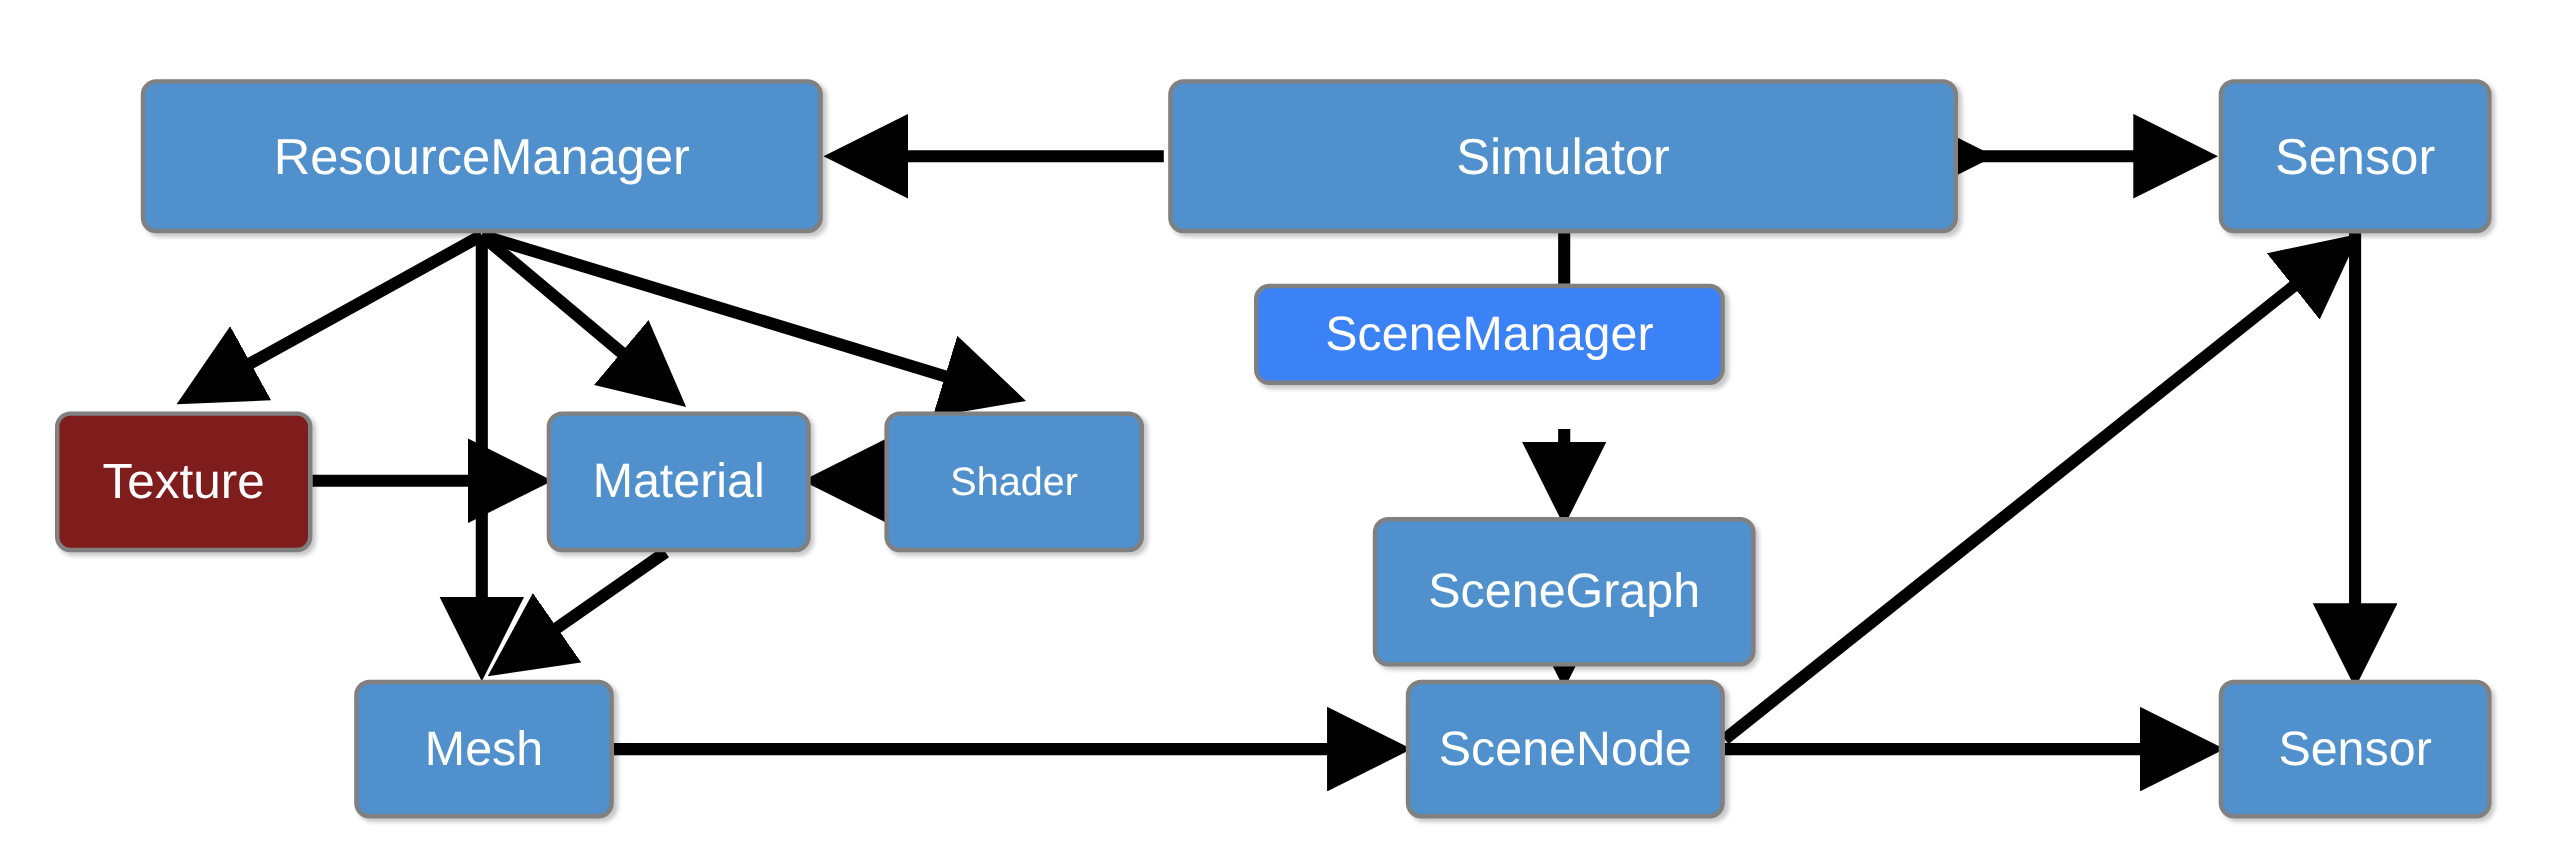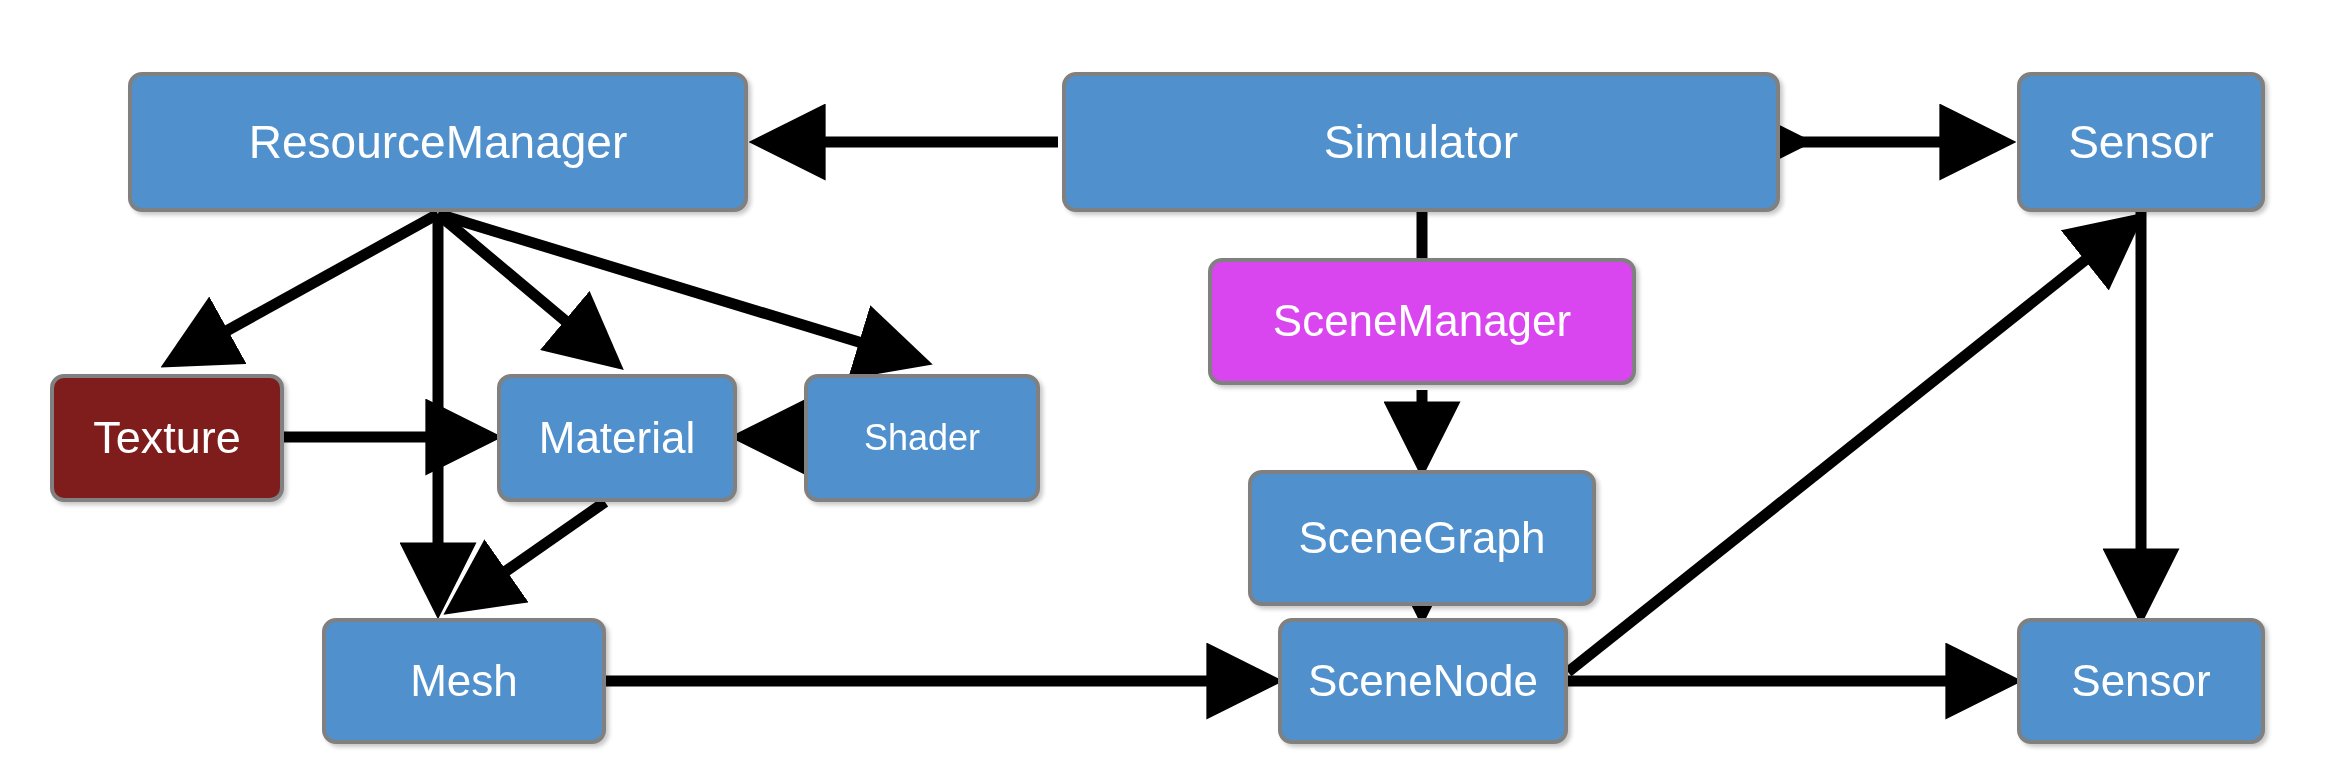--- a/index.html
+++ b/index.html
@@ -104,27 +104,27 @@
       </div>
       <div class="node" style="left: 50px; top: 374px; width: 234px; height: 128px; background: #7f1d1d; border-color: rgb(128, 128, 128); color: rgb(255, 255, 255); font-size: 45px;">
         <span>Texture</span>
       </div>
       <div class="node" style="left: 497px; top: 374px; width: 240px; height: 128px; background: rgb(79, 144, 205); border-color: rgb(128, 128, 128); color: rgb(255, 255, 255); font-size: 44px;">
         <span>Material</span>
       </div>
       <div class="node" style="left: 804px; top: 374px; width: 236px; height: 128px; background: rgb(79, 144, 205); border-color: rgb(128, 128, 128); color: rgb(255, 255, 255); font-size: 36px;">
         <span>Shader</span>
       </div>
-      <div class="node" style="left: 1208px; top: 258px; width: 428px; height: 127px; background: #d946ef; border-color: rgb(128, 128, 128); color: rgb(255, 255, 255); font-size: 44px;">
+      <div class="node" style="left: 1140px; top: 258px; width: 428px; height: 92px; background: #3b82f6; border-color: rgb(128, 128, 128); color: rgb(255, 255, 255); font-size: 44px;">
         <span>SceneManager</span>
       </div>
       <div class="node" style="left: 1248px; top: 470px; width: 348px; height: 136px; background: rgb(79, 144, 205); border-color: rgb(128, 128, 128); color: rgb(255, 255, 255); font-size: 44px;">
         <span>SceneGraph</span>
       </div>
-      <div class="node" style="left: 322px; top: 618px; width: 284px; height: 126px; background: rgb(79, 144, 205); border-color: rgb(128, 128, 128); color: rgb(255, 255, 255); font-size: 44px;">
+      <div class="node" style="left: 322px; top: 618px; width: 236px; height: 126px; background: rgb(79, 144, 205); border-color: rgb(128, 128, 128); color: rgb(255, 255, 255); font-size: 44px;">
         <span>Mesh</span>
       </div>
       <div class="node" style="left: 1278px; top: 618px; width: 290px; height: 126px; background: rgb(79, 144, 205); border-color: rgb(128, 128, 128); color: rgb(255, 255, 255); font-size: 44px;">
         <span>SceneNode</span>
       </div>
       <div class="node" style="left: 2017px; top: 618px; width: 248px; height: 126px; background: rgb(79, 144, 205); border-color: rgb(128, 128, 128); color: rgb(255, 255, 255); font-size: 44px;">
         <span>Sensor</span>
       </div>
     </div>
 

